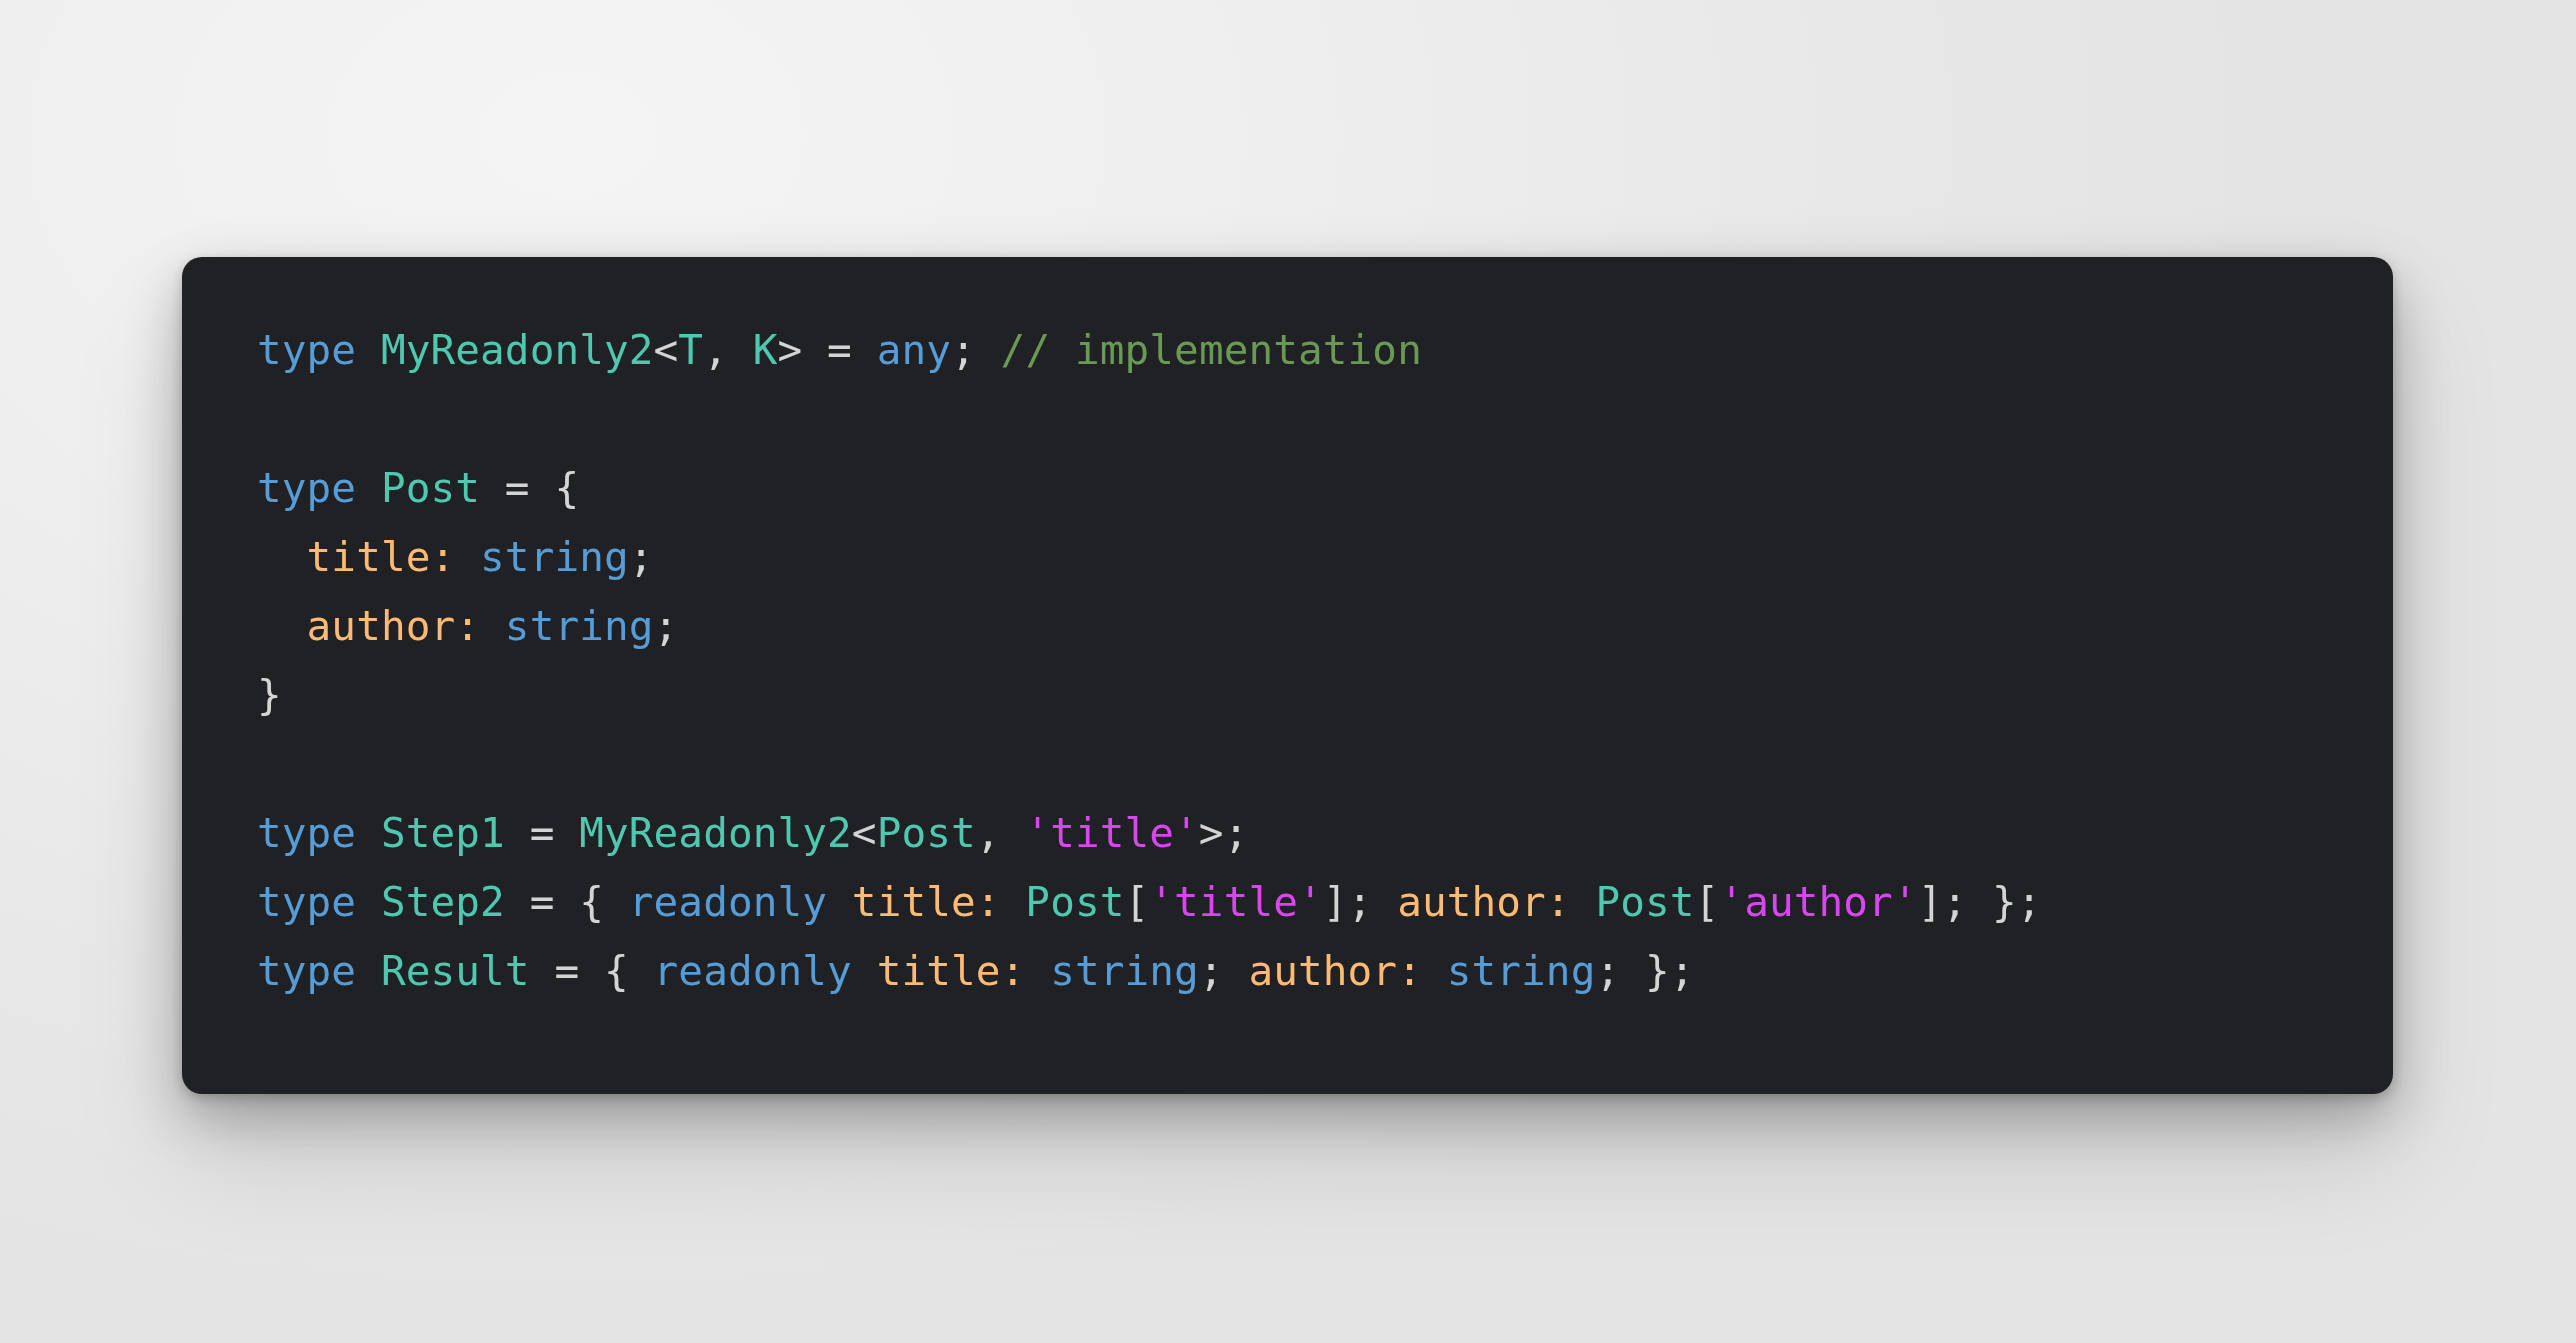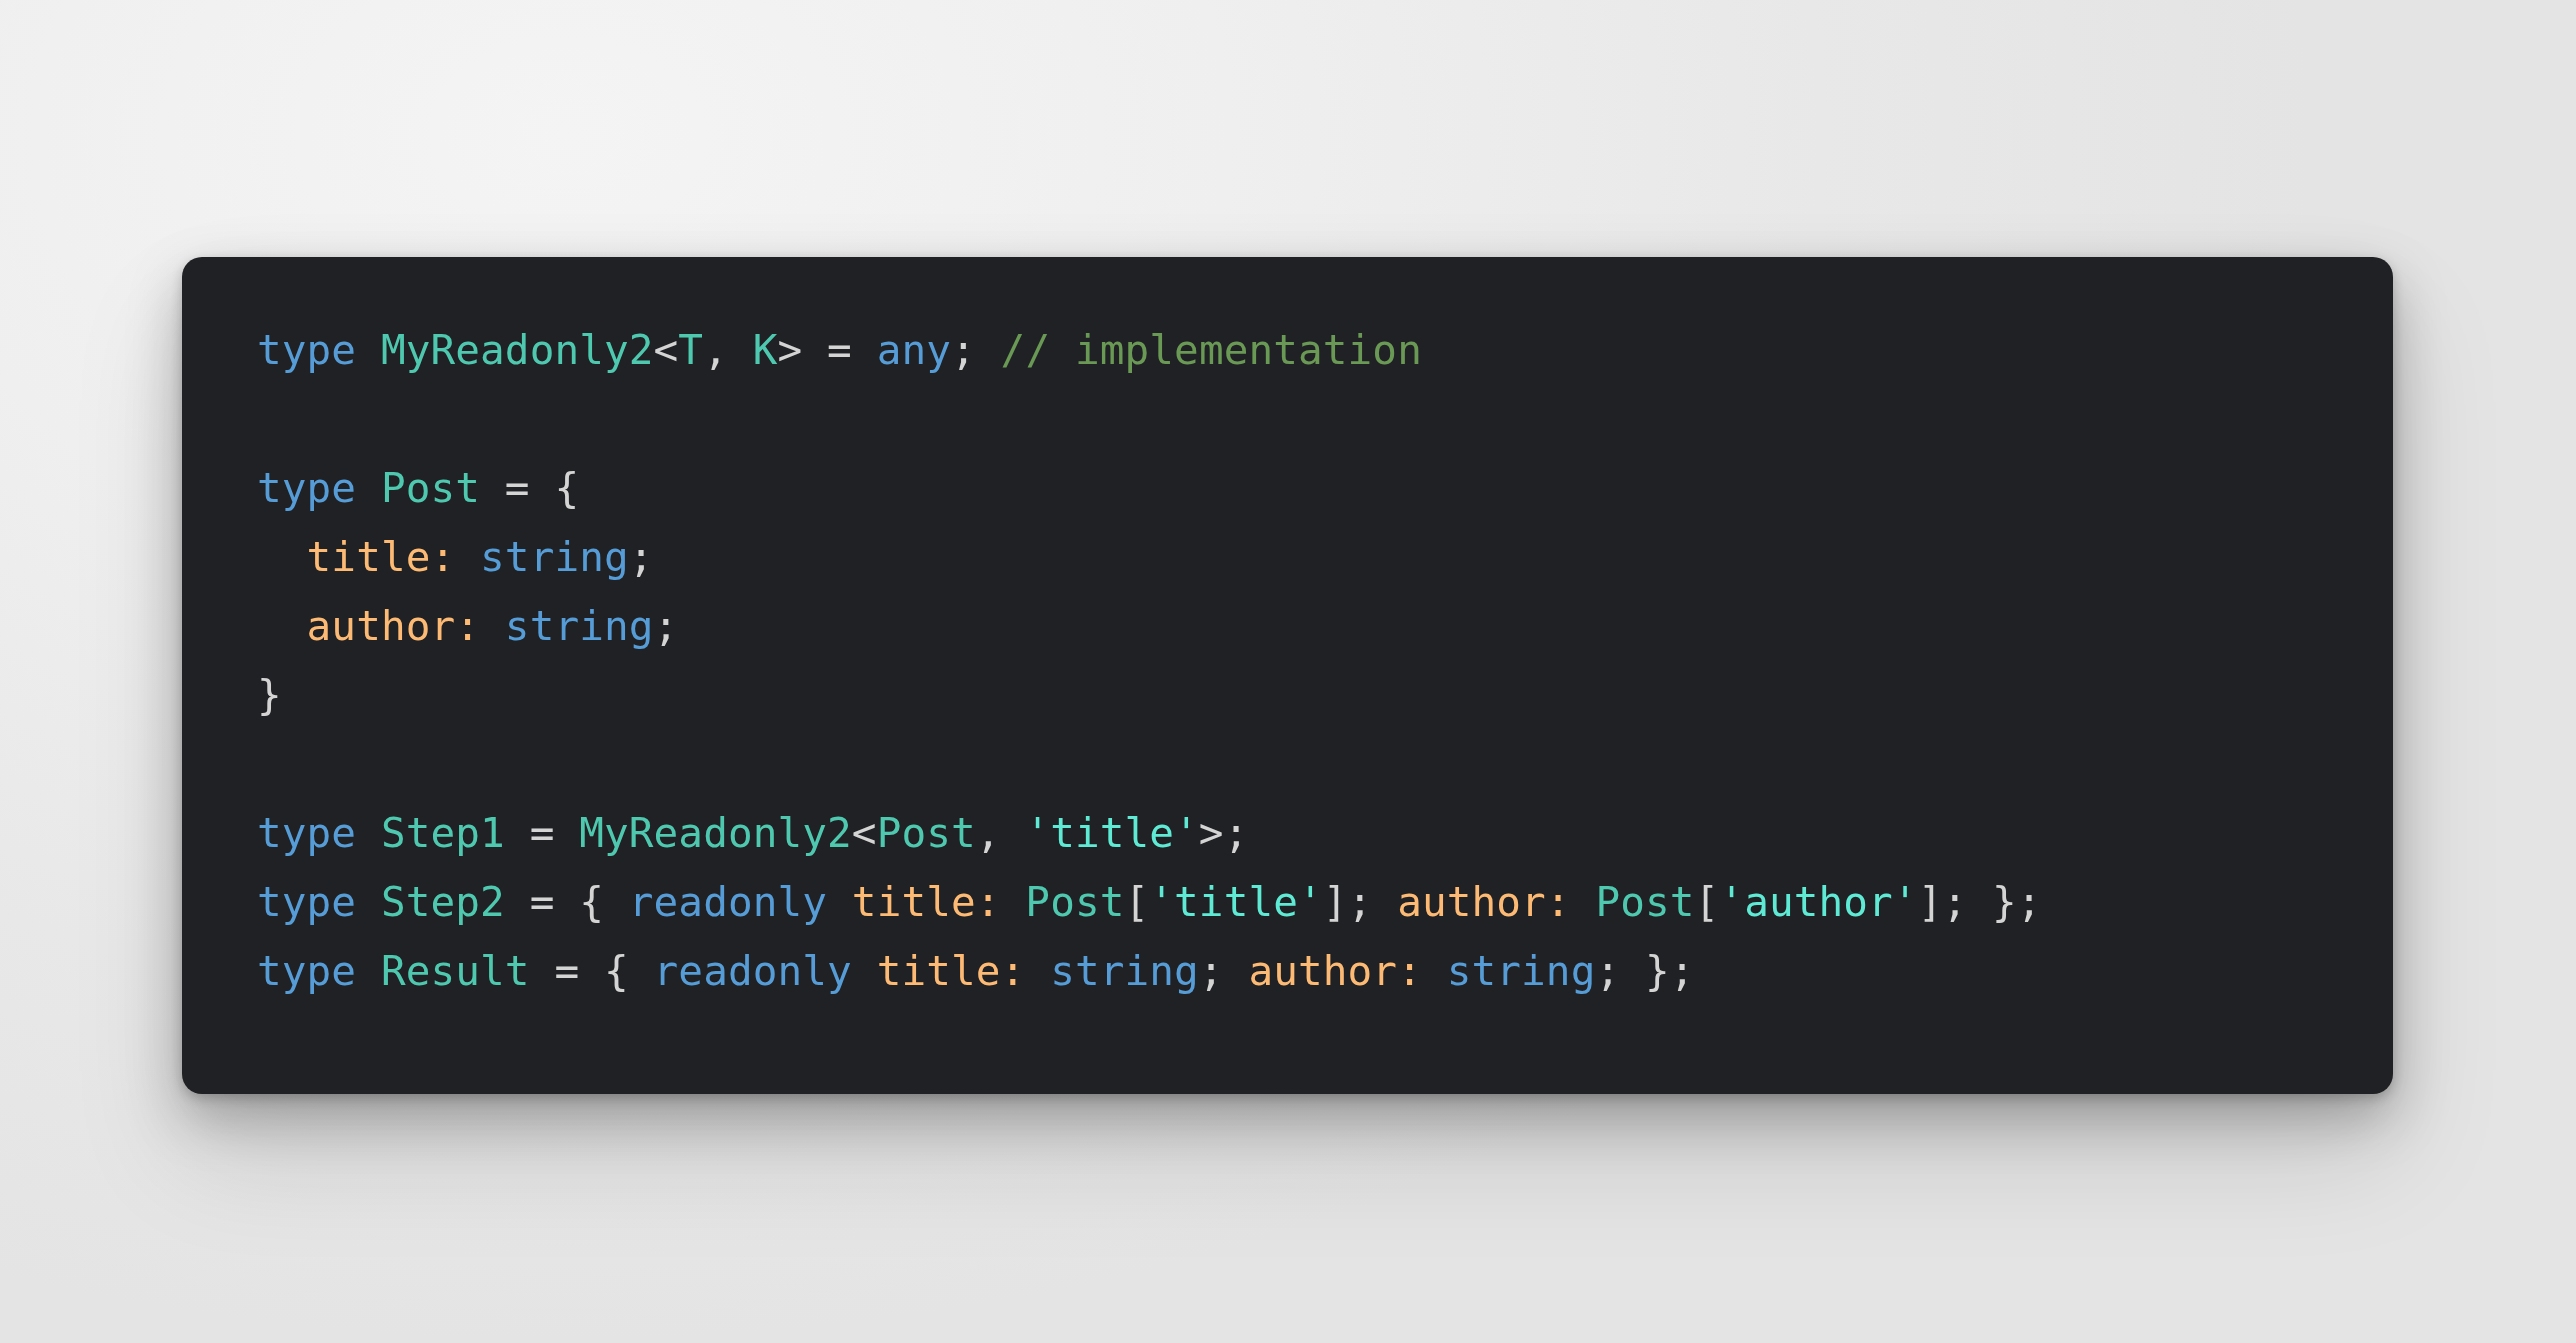--- a/index.html
+++ b/index.html
@@ -56,21 +56,21 @@
     display: block;
     height: 69px;
     white-space: pre;
   }
   .code-line.blank { color: transparent; }
 
   
   .tok-keyword { color: #569cd6; }
   .tok-type    { color: #4ec9b0; }
   .tok-plain   { color: #d4d4d4; }
-  .tok-string  { color: #5eead4; }
+  .tok-string  { color: #d946ef; }
   .tok-comment { color: #6a9955; }
   .tok-prop    { color: #fdba74; }
 </style>
 </head>
 <body>
 
 <div id="stage">
   <div id="code-card">
     <div id="code-body"><span class="code-line"><span class="tok-keyword">type</span><span class="tok-plain"> </span><span class="tok-type">MyReadonly2</span><span class="tok-plain">&lt;</span><span class="tok-type">T</span><span class="tok-plain">, </span><span class="tok-type">K</span><span class="tok-plain">&gt; = </span><span class="tok-keyword">any</span><span class="tok-plain">; </span><span class="tok-comment">// implementation</span></span><span class="code-line blank">​</span><span class="code-line"><span class="tok-keyword">type</span><span class="tok-plain"> </span><span class="tok-type">Post</span><span class="tok-plain"> = {</span></span><span class="code-line"><span class="tok-prop">  title: </span><span class="tok-keyword">string</span><span class="tok-plain">;</span></span><span class="code-line"><span class="tok-prop">  author: </span><span class="tok-keyword">string</span><span class="tok-plain">;</span></span><span class="code-line"><span class="tok-plain">}</span></span><span class="code-line blank">​</span><span class="code-line"><span class="tok-keyword">type</span><span class="tok-plain"> </span><span class="tok-type">Step1</span><span class="tok-plain"> = </span><span class="tok-type">MyReadonly2</span><span class="tok-plain">&lt;</span><span class="tok-type">Post</span><span class="tok-plain">, </span><span class="tok-string">'title'</span><span class="tok-plain">&gt;;</span></span><span class="code-line"><span class="tok-keyword">type</span><span class="tok-plain"> </span><span class="tok-type">Step2</span><span class="tok-plain"> = { </span><span class="tok-keyword">readonly</span><span class="tok-prop"> title: </span><span class="tok-type">Post</span><span class="tok-plain">[</span><span class="tok-string">'title'</span><span class="tok-plain">]; </span><span class="tok-prop">author: </span><span class="tok-type">Post</span><span class="tok-plain">[</span><span class="tok-string">'author'</span><span class="tok-plain">]; };</span></span><span class="code-line"><span class="tok-keyword">type</span><span class="tok-plain"> </span><span class="tok-type">Result</span><span class="tok-plain"> = { </span><span class="tok-keyword">readonly</span><span class="tok-prop"> title: </span><span class="tok-keyword">string</span><span class="tok-plain">; </span><span class="tok-prop">author: </span><span class="tok-keyword">string</span><span class="tok-plain">; };</span></span></div>
   </div>

